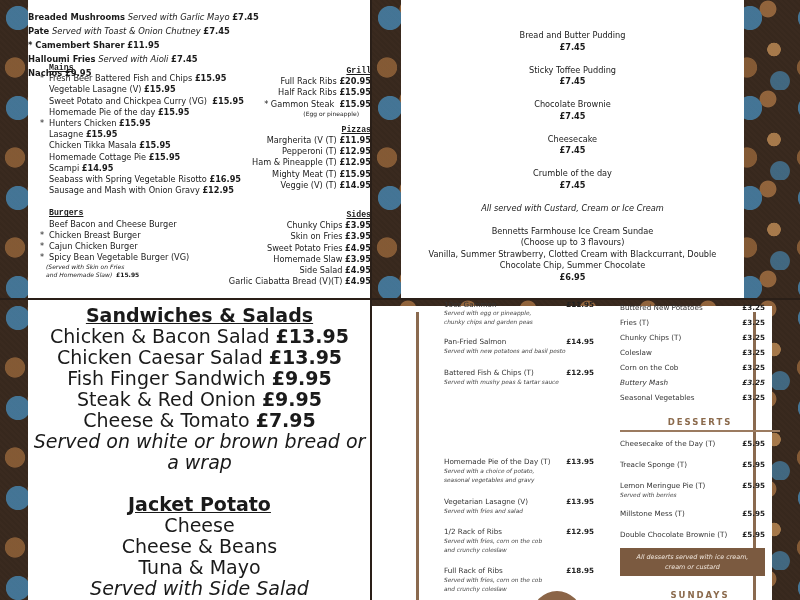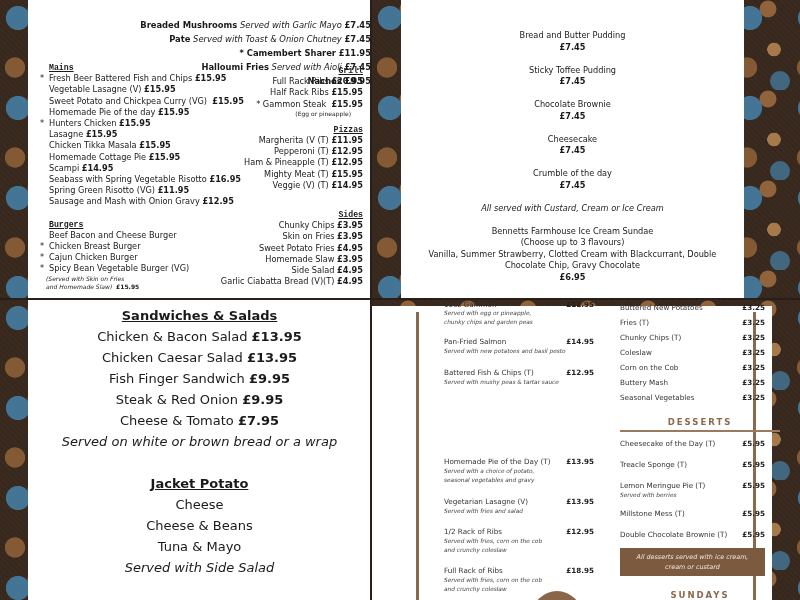--- a/index.html
+++ b/index.html
@@ -19,26 +19,26 @@
     background-size: 60px 90px, 60px 90px, 60px 90px, 60px 90px, 60px 90px, auto;
   }
 
   .panel { position: absolute; overflow: hidden; }
   .paper { position: absolute; background: #ffffff; }
 
   
   #panelA { left: 0; top: 0; width: 370px; height: 298px; }
   #panelA .pattern { left: 0; top: 0; width: 370px; height: 298px; }
   #panelA .paper { left: 28px; top: 0; width: 343px; height: 298px; }
-  .starters { text-align: right; font-size: 8.4px; line-height: 14px; padding-top: 18px; }
+  .starters { text-align: left; font-size: 8.4px; line-height: 14px; padding-top: 10px; }
   .starters b { font-weight: bold; }
   .starters i { font-style: italic; }
   .cols { position: absolute; top: 62px; left: 0; width: 343px; }
   .left-col { position: absolute; left: 12px; top: 0; width: 210px; font-size: 8.2px; line-height: 11.2px; }
-  .right-col { position: absolute; right: 8px; top: 0; width: 170px; font-size: 8.2px; line-height: 11.2px; text-align: right; }
+  .right-col { position: absolute; right: 0px; top: 0; width: 170px; font-size: 8.2px; line-height: 11.2px; text-align: right; }
   .sec-h { font-weight: bold; text-decoration: underline; font-family: Liberation Mono, monospace; }
   .left-col .sec-h { padding-left: 9px; }
   .item { white-space: nowrap; }
   .left-col .item { padding-left: 9px; position: relative; }
   .left-col .item .star { position: absolute; left: 0; }
   .item b { font-weight: bold; }
   .small-note { font-size: 6px; font-style: italic; line-height: 8px; padding-left: 6px; }
   .right-col .small-note { font-style: normal; padding-right: 12px; text-align: right; }
   .gap { height: 11px; }
 
@@ -48,21 +48,21 @@
   #panelB .paper { left: 29px; top: 0; width: 343px; height: 298px; }
   .desserts { text-align: center; font-size: 8.2px; line-height: 11.5px; padding-top: 30px; }
   .dessert { margin-bottom: 11.5px; }
   .dessert .price { font-weight: bold; }
   .note-i { font-style: italic; margin-bottom: 11.5px; }
 
   
   #panelC { left: 0; top: 300px; width: 370px; height: 300px; }
   #panelC .pattern { left: 0; top: 0; width: 370px; height: 300px; }
   #panelC .paper { left: 28px; top: 0; width: 343px; height: 300px; }
-  .sandw { text-align: center; font-size: 13px; line-height: 21px; padding-top: 5px; }
+  .sandw { text-align: center; font-size: 19px; line-height: 21px; padding-top: 5px; }
   .sandw .hdr { font-weight: bold; text-decoration: underline; }
   .sandw b { font-weight: bold; }
   .sandw i { font-style: italic; margin-top: 32px; }
 
   
   #panelD { left: 372px; top: 300px; width: 436px; height: 300px; }
   #panelD .pattern { left: 0; top: 0; width: 428px; height: 300px; }
   #panelD .paper { left: 29px; top: 0; width: 343px; height: 300px; }
   .vline { position: absolute; width: 3px; background: #8a6a4f; }
   .colA { position: absolute; left: 72px; top: 0; width: 150px; font-size: 7.2px; }
@@ -96,21 +96,20 @@
         <div class="item"><span class="star">*</span><span>Fresh Beer Battered Fish and Chips</span> <b>£15.95</b></div>
         <div class="item"><span class="star"></span><span>Vegetable Lasagne (V)</span> <b>£15.95</b></div>
         <div class="item"><span class="star"></span><span>Sweet Potato and Chickpea Curry (VG)</span>&nbsp; <b>£15.95</b></div>
         <div class="item"><span class="star"></span><span>Homemade Pie of the day</span> <b>£15.95</b></div>
         <div class="item"><span class="star">*</span><span>Hunters Chicken</span> <b>£15.95</b></div>
         <div class="item"><span class="star"></span><span>Lasagne</span> <b>£15.95</b></div>
         <div class="item"><span class="star"></span><span>Chicken Tikka Masala</span> <b>£15.95</b></div>
         <div class="item"><span class="star"></span><span>Homemade Cottage Pie</span> <b>£15.95</b></div>
         <div class="item"><span class="star"></span><span>Scampi</span> <b>£14.95</b></div>
         <div class="item"><span class="star"></span><span>Seabass with Spring Vegetable Risotto</span> <b>£16.95</b></div>
-        <div class="item"><span class="star"></span><span>Spring Green Risotto (VG)</span> <b>£11.95</b></div>
         <div class="item"><span class="star"></span><span>Sausage and Mash with Onion Gravy</span> <b>£12.95</b></div>
         <div class="gap"></div>
         <div class="sec-h">Burgers</div>
         <div class="item"><span class="star"></span><span>Beef Bacon and Cheese Burger</span></div>
         <div class="item"><span class="star">*</span><span>Chicken Breast Burger</span></div>
         <div class="item"><span class="star">*</span><span>Cajun Chicken Burger</span></div>
         <div class="item"><span class="star">*</span><span>Spicy Bean Vegetable Burger (VG)</span></div>
         <div class="small-note">(Served with Skin on Fries</div>
         <div class="small-note"><span>and Homemade Slaw)</span>&nbsp; <b style="font-style:normal">£15.95</b></div>
       </div>
@@ -163,21 +162,21 @@
         </div>
       <div class="dessert">
           <div>Crumble of the day</div>
           <div class="price">£7.45</div>
         </div>
       <div class="note-i">All served with Custard, Cream or Ice Cream</div>
       <div>
         <div>Bennetts Farmhouse Ice Cream Sundae</div>
         <div>(Choose up to 3 flavours)</div>
         <div>Vanilla, Summer Strawberry, Clotted Cream with Blackcurrant, Double</div>
-        <div>Chocolate Chip, Gravy Chocolate</div>
+        <div>Chocolate Chip, Summer Chocolate</div>
         <div class="price" style="font-weight:bold">£6.95</div>
       </div>
     </div>
   </div>
 </div>
 
 <div class="panel" id="panelC">
   <div class="pattern"></div>
   <div class="paper">
     <div class="sandw">
@@ -274,21 +273,21 @@
           <div class="pr">£3.25</div>
         </div>
       <div class="mi" style="line-height:15px; width:145px;">
           <div class="nm">Coleslaw</div>
           <div class="pr">£3.25</div>
         </div>
       <div class="mi" style="line-height:15px; width:145px;">
           <div class="nm">Corn on the Cob</div>
           <div class="pr">£3.25</div>
         </div>
-      <div class="mi" style="line-height:15px; width:145px;">
+      <div class="mi" style="line-height:15px; width:145px;font-style:italic;">
           <div class="nm">Buttery Mash</div>
           <div class="pr">£3.25</div>
         </div>
       <div class="mi" style="line-height:15px; width:145px;">
           <div class="nm">Seasonal Vegetables</div>
           <div class="pr">£3.25</div>
         </div>
       <div style="height:12px"></div>
       <div class="sect-title">DESSERTS</div>
       <div class="sect-rule"></div>

